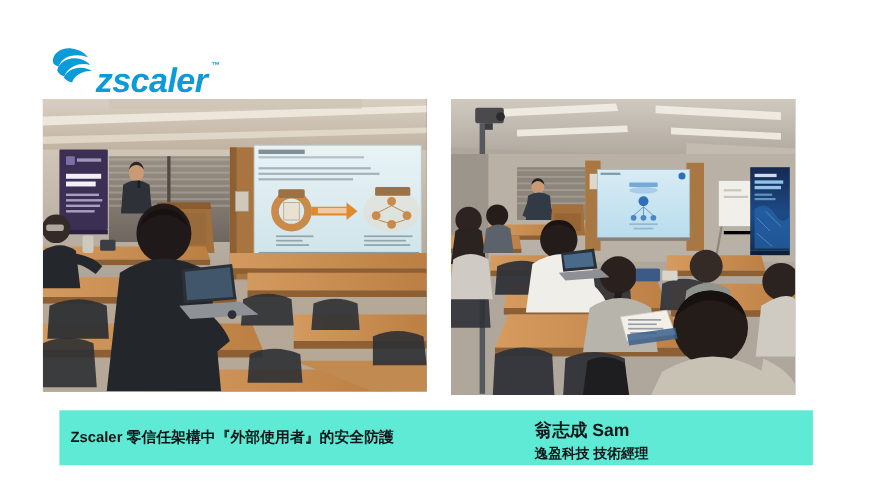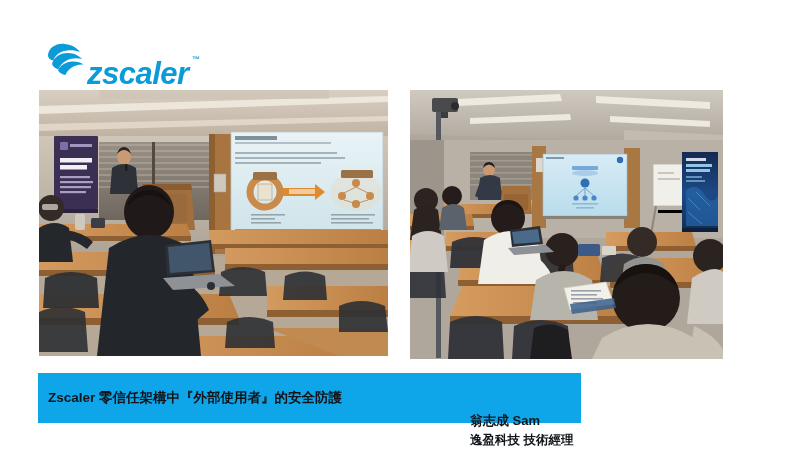--- a/index.html
+++ b/index.html
@@ -54,47 +54,46 @@
     background: #8a7f74;
   }
   .photo-left  { left: 39px;  top: 90px; width: 349px; height: 266px; }
   .photo-right { left: 410px; top: 90px; width: 313px; height: 269px; }
 
   .photo svg { display: block; width: 100%; height: 100%; }
 
   
   .caption-bar {
     position: absolute;
-    left: 38px;
+    left: 54px;
     top: 373px;
-    width: 543px;
+    width: 685px;
     height: 50px;
-    background: #0ea5e9;
+    background: #5eead4;
   }
   .caption-title {
     position: absolute;
     left: 10px;
     top: 16px;
     font-size: 13.5px;
     font-weight: 700;
     color: #111418;
     white-space: nowrap;
   }
   .caption-speaker {
     position: absolute;
     left: 432px;
     top: 7px;
     line-height: 1.45;
   }
   .speaker-name {
-    font-size: 13px;
+    font-size: 16px;
     font-weight: 700;
     color: #12161a;
     white-space: nowrap;
-    margin-top: 32px;
   }
   .speaker-role {
     font-size: 12.5px;
     font-weight: 700;
     color: #12161a;
     white-space: nowrap;
   }
 </style>
 </head>
 <body>

